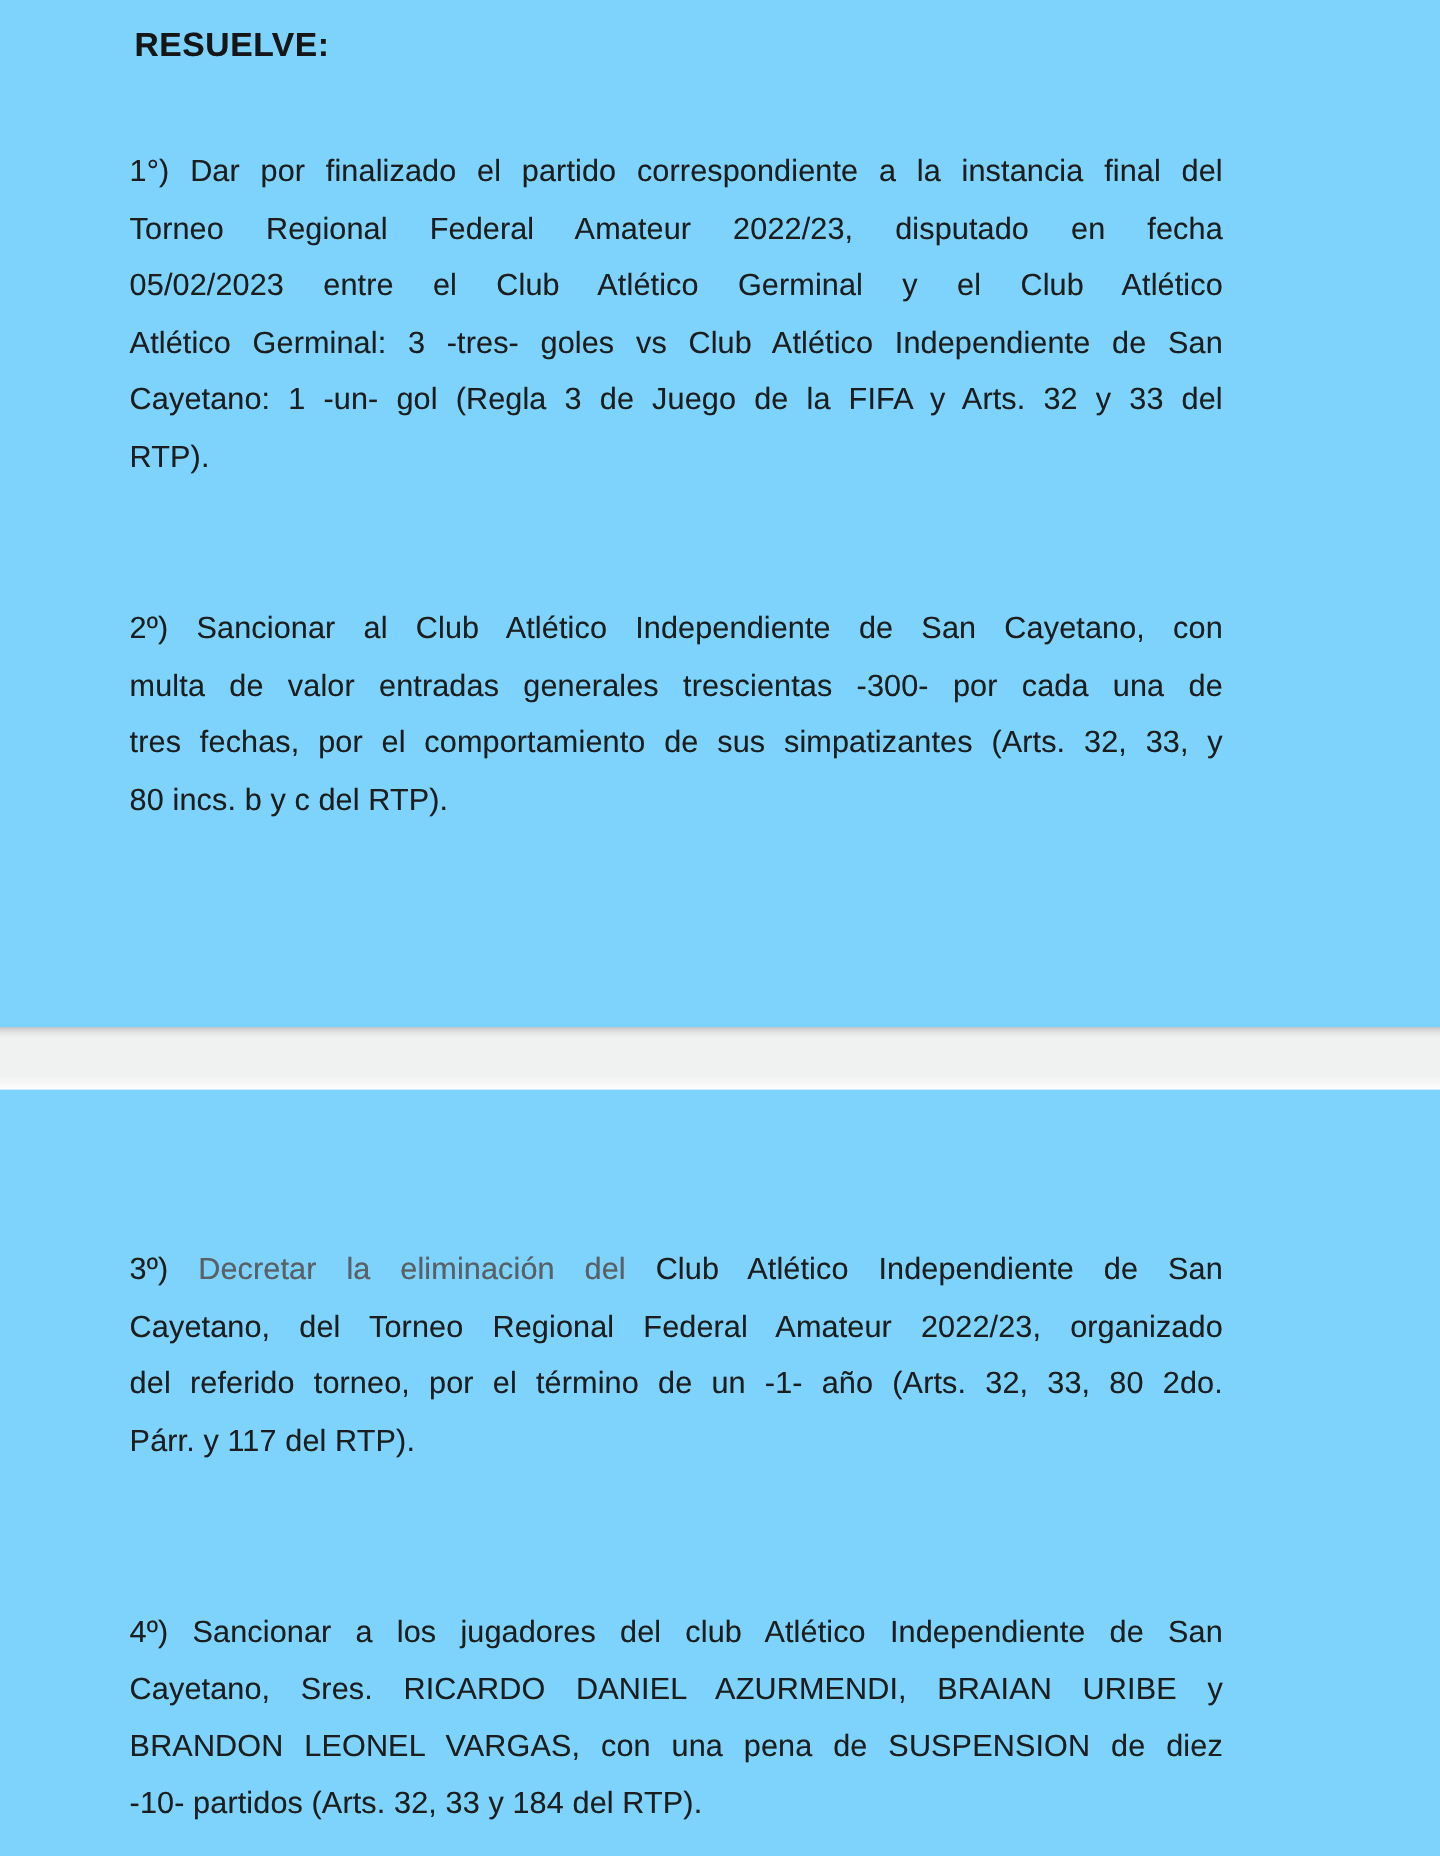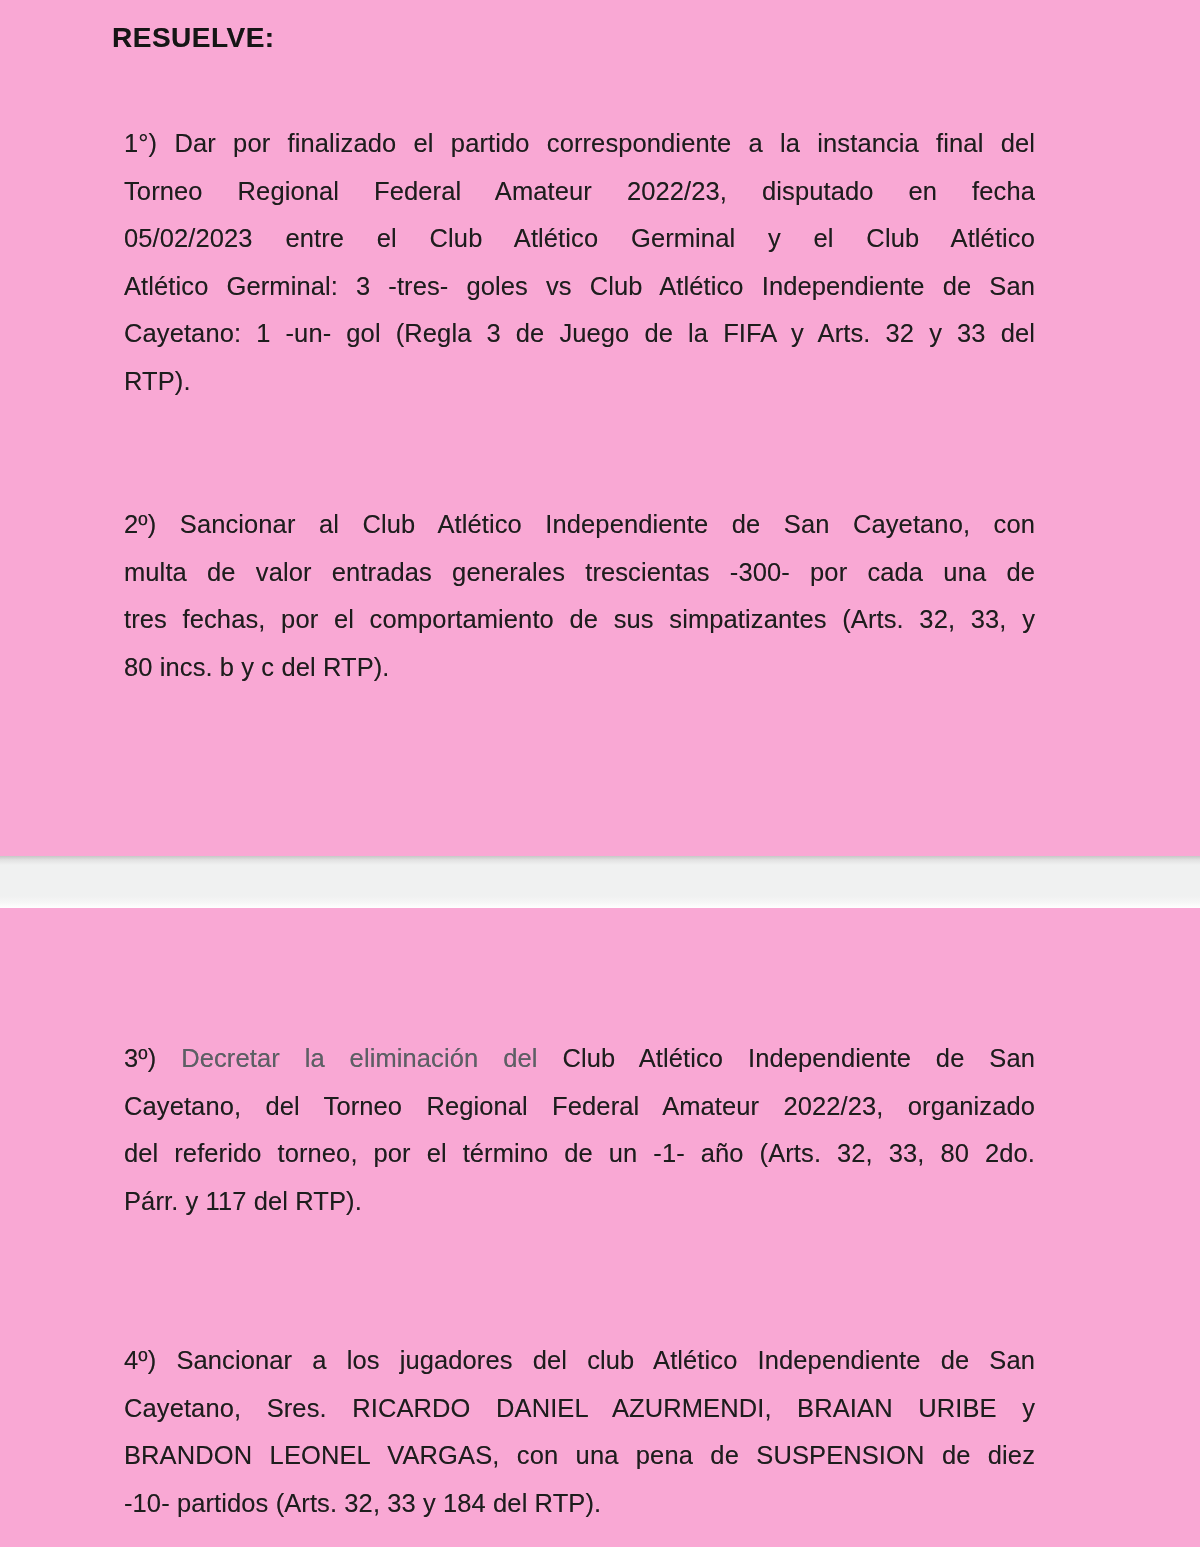--- a/index.html
+++ b/index.html
@@ -4,39 +4,39 @@
 <style>
   html, body {
     margin: 0;
     padding: 0;
     background: #ffffff;
   }
   .page {
     position: relative;
     width: 1200px;
     height: 1547px;
-    background: #f9a8d4;
+    background: #7dd3fc;
     overflow: hidden;
     font-family: "Liberation Sans", "DejaVu Sans", sans-serif;
     color: #1d1d1d;
   }
   .doc-heading {
     position: absolute;
     left: 112px;
     top: 22px;
     margin: 0;
     font-size: 28px;
     font-weight: bold;
     letter-spacing: 0.5px;
     color: #161616;
     text-shadow: 0 0 0.5px rgba(20,20,20,0.45);
   }
   .col {
     position: absolute;
-    left: 124px;
+    left: 108px;
     width: 911px;
     font-size: 25.5px;
     line-height: 47.5px;
     letter-spacing: 0.1px;
     text-shadow: 0 0 0.5px rgba(25,25,25,0.4);
   }
   .p1 { top: 120px; }
   .p2 { top: 501px; }
   .p3 { top: 1035px; }
   .p4 { top: 1337px; }

